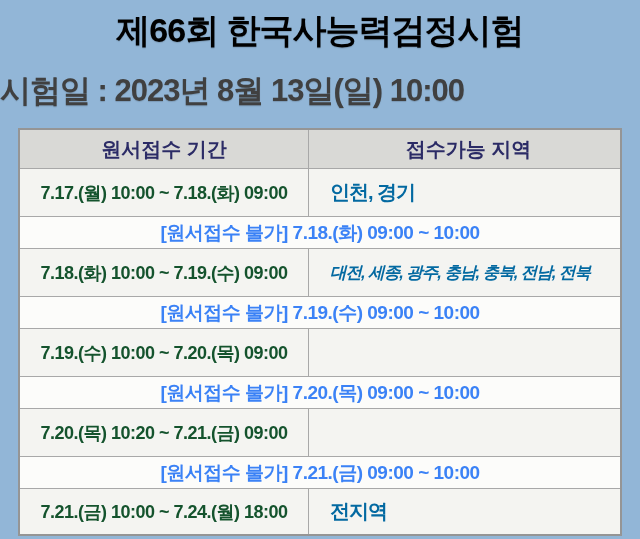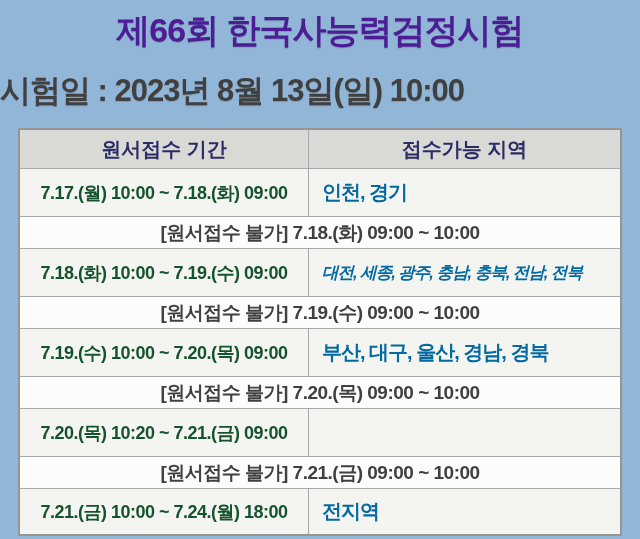--- a/index.html
+++ b/index.html
@@ -13,21 +13,21 @@
     font-family: "Liberation Sans", "DejaVu Sans", sans-serif;
     overflow: hidden;
     position: relative;
   }
   .title {
     position: absolute;
     top: 8px;
     left: 0;
     width: 640px;
     text-align: center;
-    color: #4c1d95;
+    color: #000000;
     font-size: 34px;
     font-weight: bold;
     letter-spacing: -1px;
     text-shadow: 0 1px 1px rgba(0,0,0,0.15);
   }
   .subtitle {
     position: absolute;
     top: 70px;
     left: 0;
     width: 640px;
@@ -44,20 +44,21 @@
     top: 128px;
     width: 604px;
     box-sizing: border-box;
     border: 2px solid #959595;
     background: #f4f4f1;
   }
   .row {
     display: flex;
     box-sizing: border-box;
     border-bottom: 1px solid #a8a8a8;
+    gap: 8px;
   }
   .row:last-child { border-bottom: none; }
   .row.header {
     height: 39px;
     background: #d9d9d6;
   }
   .row.schedule {
     height: 48px;
     background: #f4f4f1;
   }
@@ -103,21 +104,21 @@
     font-weight: bold;
     font-size: 20px;
     letter-spacing: -1px;
   }
   .row.schedule .cell.region.tight {
     font-size: 16.5px;
     letter-spacing: -1px;
     font-style: italic;
   }
   .blocked-text {
-    color: #404040;
+    color: #3b82f6;
     font-weight: bold;
     font-size: 19px;
     letter-spacing: -0.5px;
     white-space: nowrap;
   }
 </style>
 </head>
 <body>
 
 <div class="title">제66회 한국사능력검정시험</div>
@@ -143,21 +144,20 @@
     <div class="cell period">7.18.(화) 10:00 ~ 7.19.(수) 09:00</div>
     <div class="cell region tight">대전, 세종, 광주, 충남, 충북, 전남, 전북</div>
   </div>
 
   <div class="row blocked">
     <span class="blocked-text">[원서접수 불가] 7.19.(수) 09:00 ~ 10:00</span>
   </div>
 
   <div class="row schedule">
     <div class="cell period">7.19.(수) 10:00 ~ 7.20.(목) 09:00</div>
-    <div class="cell region">부산, 대구, 울산, 경남, 경북</div>
   </div>
 
   <div class="row blocked">
     <span class="blocked-text">[원서접수 불가] 7.20.(목) 09:00 ~ 10:00</span>
   </div>
 
   <div class="row schedule">
     <div class="cell period">7.20.(목) 10:20 ~ 7.21.(금) 09:00</div>
   </div>
 

